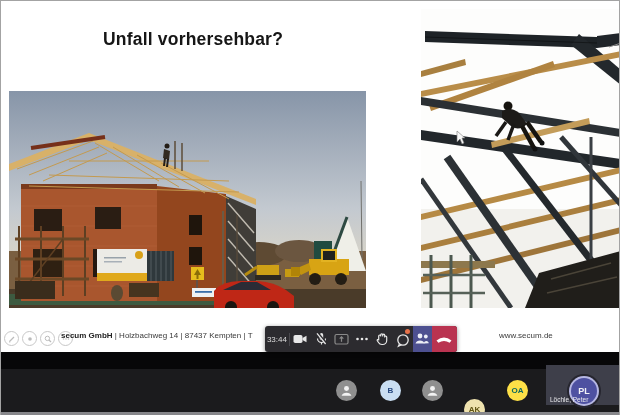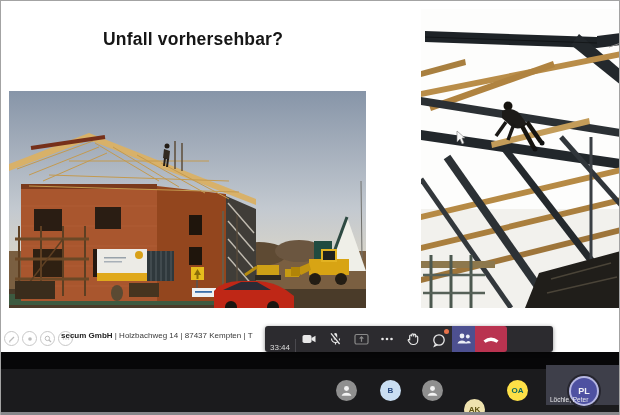--- a/index.html
+++ b/index.html
@@ -30,22 +30,22 @@
     width:13px;height:13px;border-radius:50%;border:1px solid #8f8f8f;
     display:flex;align-items:center;justify-content:center;background:rgba(255,255,255,.4);
   }
   .ptool svg{display:block;}
   
   .lower{position:absolute;left:0;top:351px;width:620px;height:64px;background:#070708;z-index:1;}
   .strip{position:absolute;left:0;top:368px;width:620px;height:43px;background:#1b1b1d;z-index:2;}
   .bottom-bar{position:absolute;left:0;top:411px;width:620px;height:4px;background:#87878b;z-index:4;}
   
   .callbar{
-    position:absolute;left:264px;top:325px;width:288px;height:26px;z-index:5;
-    display:flex;align-items:flex-end;border-radius:3px;
+    position:absolute;left:264px;top:325px;width:192px;height:26px;z-index:5;
+    display:flex;align-items:center;border-radius:3px;
     box-shadow:0 1px 4px rgba(0,0,0,.45);
   }
   .timer{width:30px;text-align:center;font-size:8px;color:#dcdcdc;}
   .cdiv{width:1px;height:13px;background:#4a494e;}
   .cbtn{width:26px;height:26px;display:flex;align-items:center;justify-content:center;position:relative;}
   .cbtn svg{display:block;}
   .cbtn-people{width:23px;}
   .cbtn-hangup{width:32px;border-radius:0 3px 3px 0;}
   .badge{position:absolute;top:3px;right:3px;width:5px;height:5px;border-radius:50%;}
   

